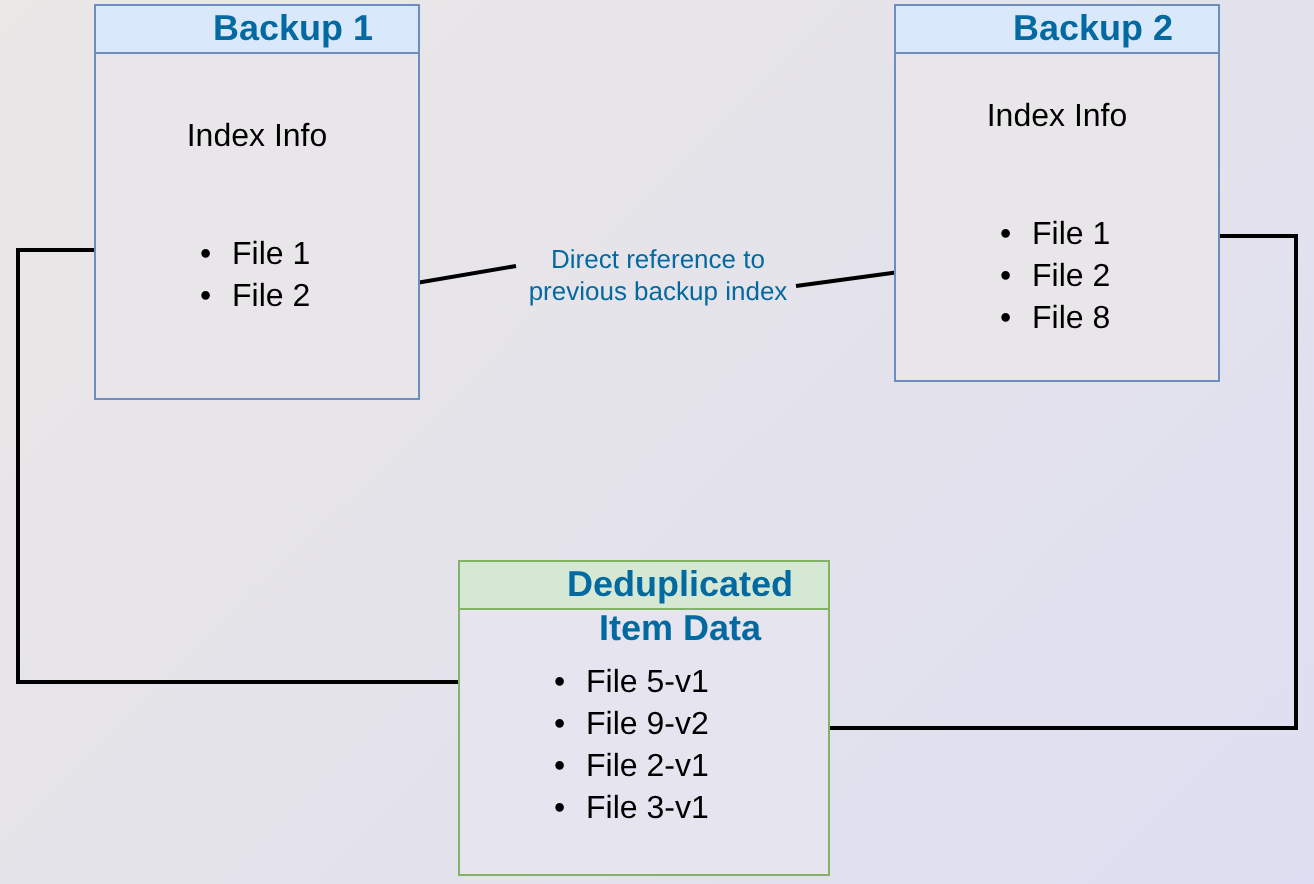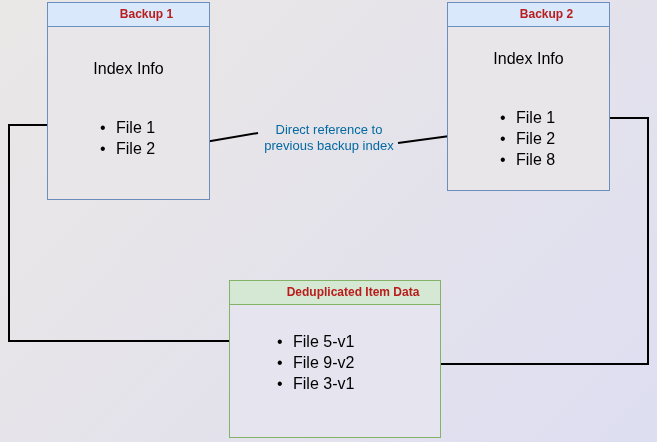--- a/index.html
+++ b/index.html
@@ -34,23 +34,23 @@
   }
   .box.green {
     border: 1px solid #82b366;
     background: #e5e4ef;
   }
   .box-header {
     box-sizing: border-box;
     height: 24px;
     line-height: 22px;
     text-align: center;
-    font-size: 12px;
+    font-size: 18px;
     font-weight: bold;
-    color: #b91c1c;
+    color: #0369a1;
     background: #dae8fc;
     border-bottom: 1px solid #6c8ebf;
     padding-left: 36px;
   }
   .box.green .box-header {
     background: #d5e8d4;
     border-bottom: 1px solid #82b366;
   }
   .box-title {
     position: absolute;
@@ -122,25 +122,26 @@
   <div class="box" style="left:447px; top:2px; width:163px; height:189px;">
     <div class="box-header">Backup 2</div>
     <div class="box-title" style="top:47px;">Index Info</div>
     <ul class="file-list" style="left:52px; top:104px;">
       <li>File 1</li>
       <li>File 2</li>
       <li>File 8</li>
     </ul>
   </div>
 
-  <div class="box green" style="left:229px; top:280px; width:212px; height:158px;">
+  <div class="box green" style="left:229px; top:280px; width:186px; height:158px;">
     <div class="box-header">Deduplicated Item Data</div>
     <ul class="file-list" style="left:47px; top:50px;">
       <li>File 5-v1</li>
       <li>File 9-v2</li>
+      <li>File 2-v1</li>
       <li>File 3-v1</li>
     </ul>
   </div>
 
   <div class="edge-label" style="left:248px; top:122px; width:162px;">Direct reference to
 previous backup index</div>
 
 </div>
 
 </body></html>

